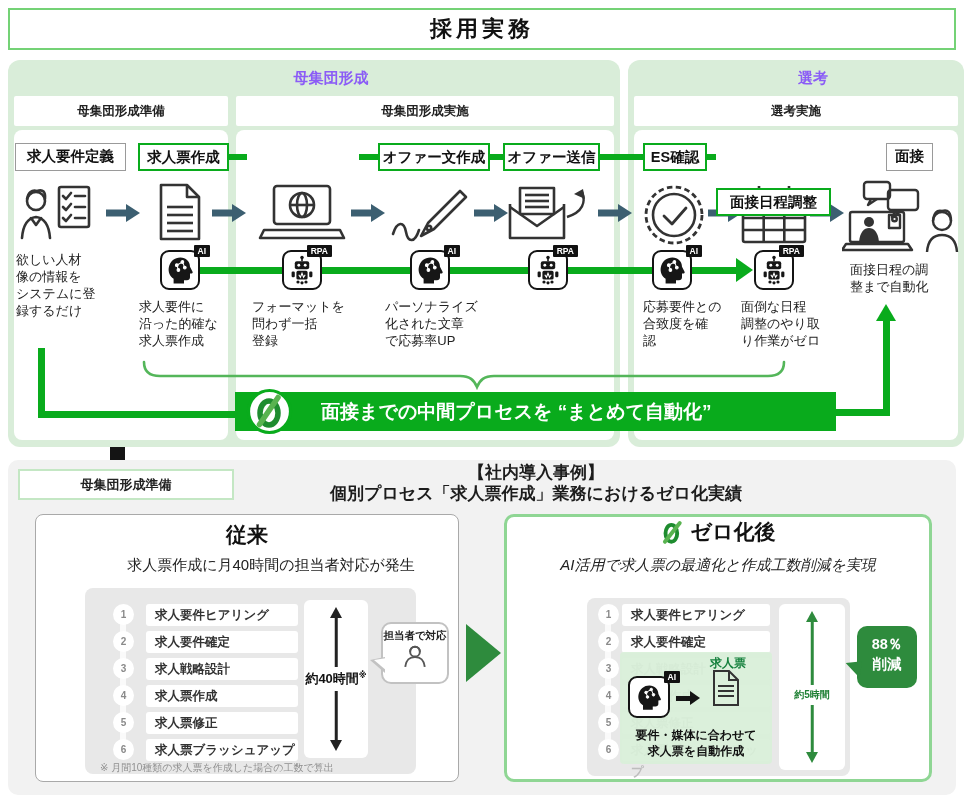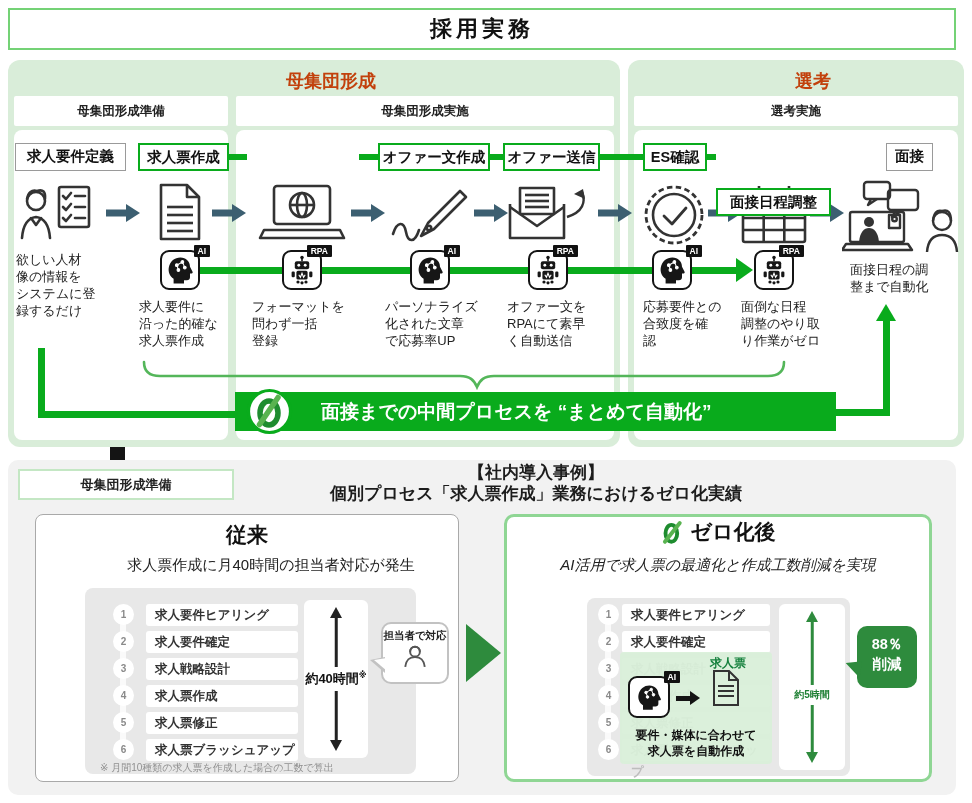--- a/index.html
+++ b/index.html
@@ -4,21 +4,21 @@
 <style>
   html,body{margin:0;padding:0;background:#fff;}
   #stage{position:relative;width:972px;height:803px;background:#fff;overflow:hidden;
          font-family:"Liberation Sans","DejaVu Sans",sans-serif;color:#222;}
   .abs{position:absolute;box-sizing:border-box;}
   
   .main-title{border:2px solid #74d276;background:#fff;text-align:center;
               font-size:22px;font-weight:bold;letter-spacing:4px;color:#111;}
   
   .phase{background:#d9edd9;border-radius:12px;}
-  .phase-title{text-align:center;font-size:18px;font-weight:bold;color:#c2410c;padding-left:34px;}
+  .phase-title{text-align:center;font-size:15px;font-weight:bold;color:#8b5cf6;padding-left:34px;}
   .substrip{background:#fff;text-align:center;font-size:12.5px;font-weight:bold;
             color:#222;line-height:30px;border-radius:2px;}
   .content{background:#fff;border-radius:8px;}
   
   .stepbox{background:#fff;text-align:center;font-weight:bold;font-size:14.5px;
            line-height:25px;height:28px;color:#111;z-index:5;}
   .stepbox.green{border:2px solid #09ab1c;}
   .stepbox.gray{border:1.5px solid #9a9a9a;}
   .conn{background:#09ab1c;height:6px;z-index:4;}
   .flow-arrow svg{display:block;}
@@ -366,23 +366,20 @@
 録するだけ</div>
   <div class="abs caption" style="left:139px;top:299px;width:96px;">求人要件に
 沿った的確な
 求人票作成</div>
   <div class="abs caption" style="left:252px;top:299px;width:98px;">フォーマットを
 問わず一括
 登録</div>
   <div class="abs caption" style="left:385px;top:299px;width:100px;">パーソナライズ
 化された文章
 で応募率UP</div>
-  <div class="abs caption" style="left:507px;top:299px;width:98px;">オファー文を
-RPAにて素早
-く自動送信</div>
   <div class="abs caption" style="left:741px;top:299px;width:96px;">面倒な日程
 調整のやり取
 り作業がゼロ</div>
   <div class="abs caption" style="left:643px;top:299px;width:92px;">応募要件との
 合致度を確
 認</div>
   <div class="abs caption" style="left:850px;top:262px;width:102px;">面接日程の調
 整まで自動化</div>
 
   <div class="abs" style="left:142px;top:360px;z-index:2;">

